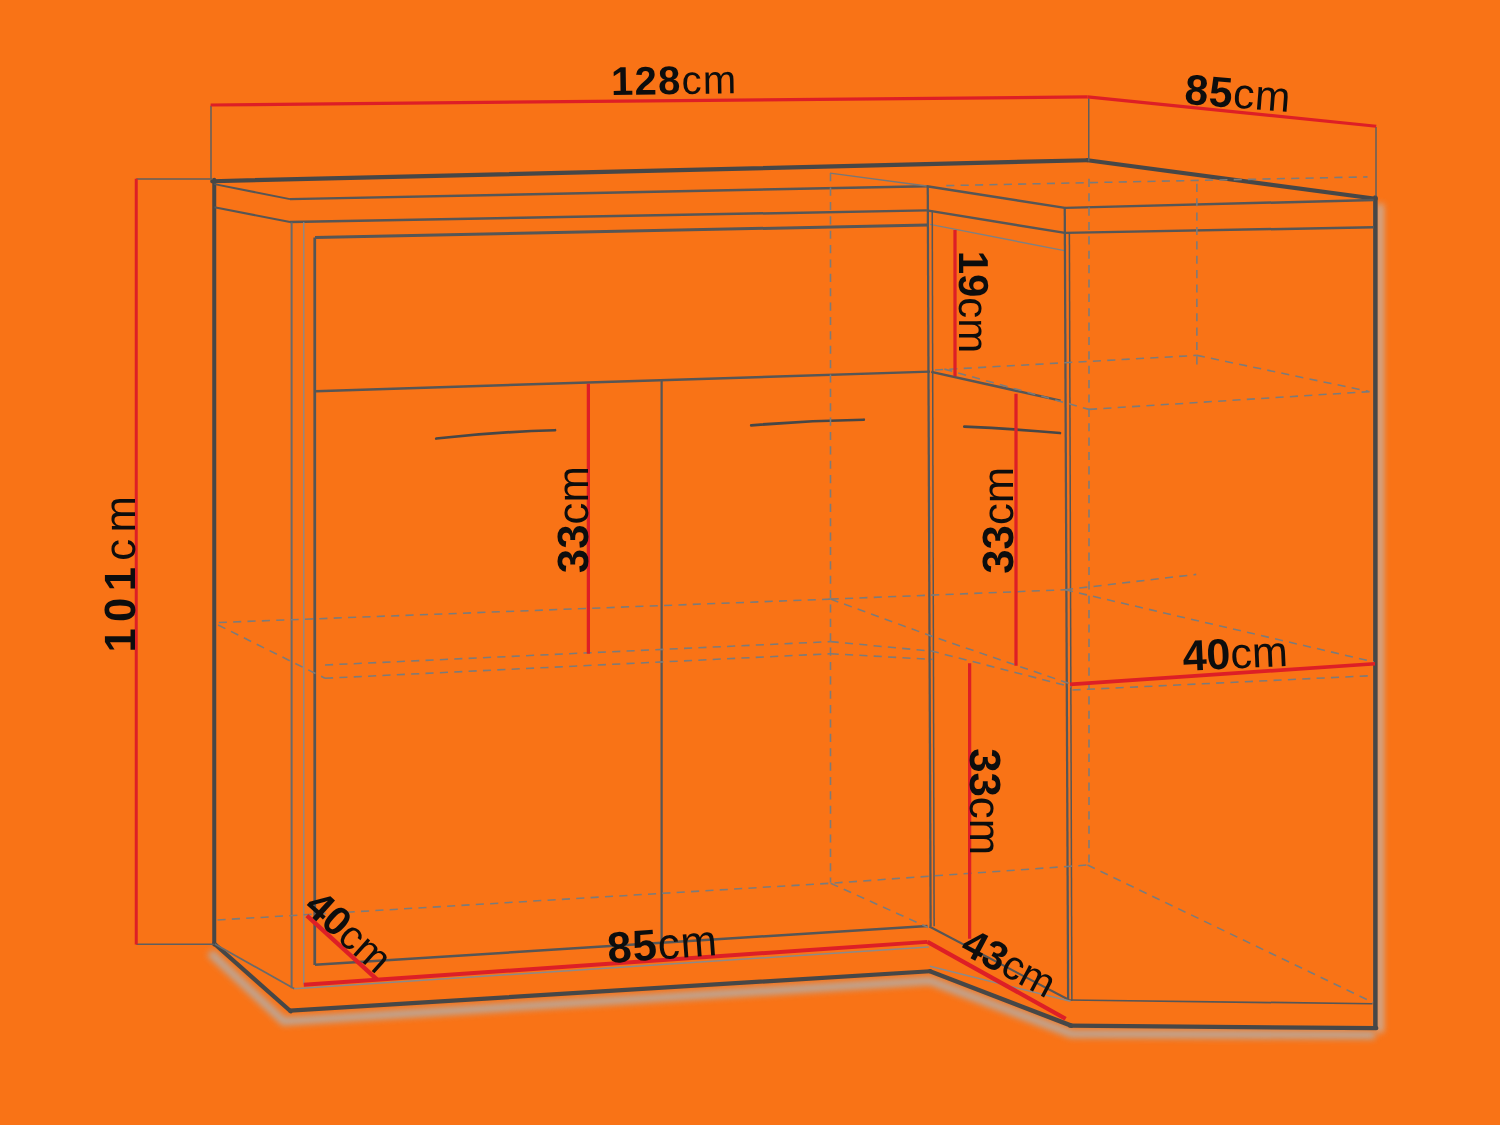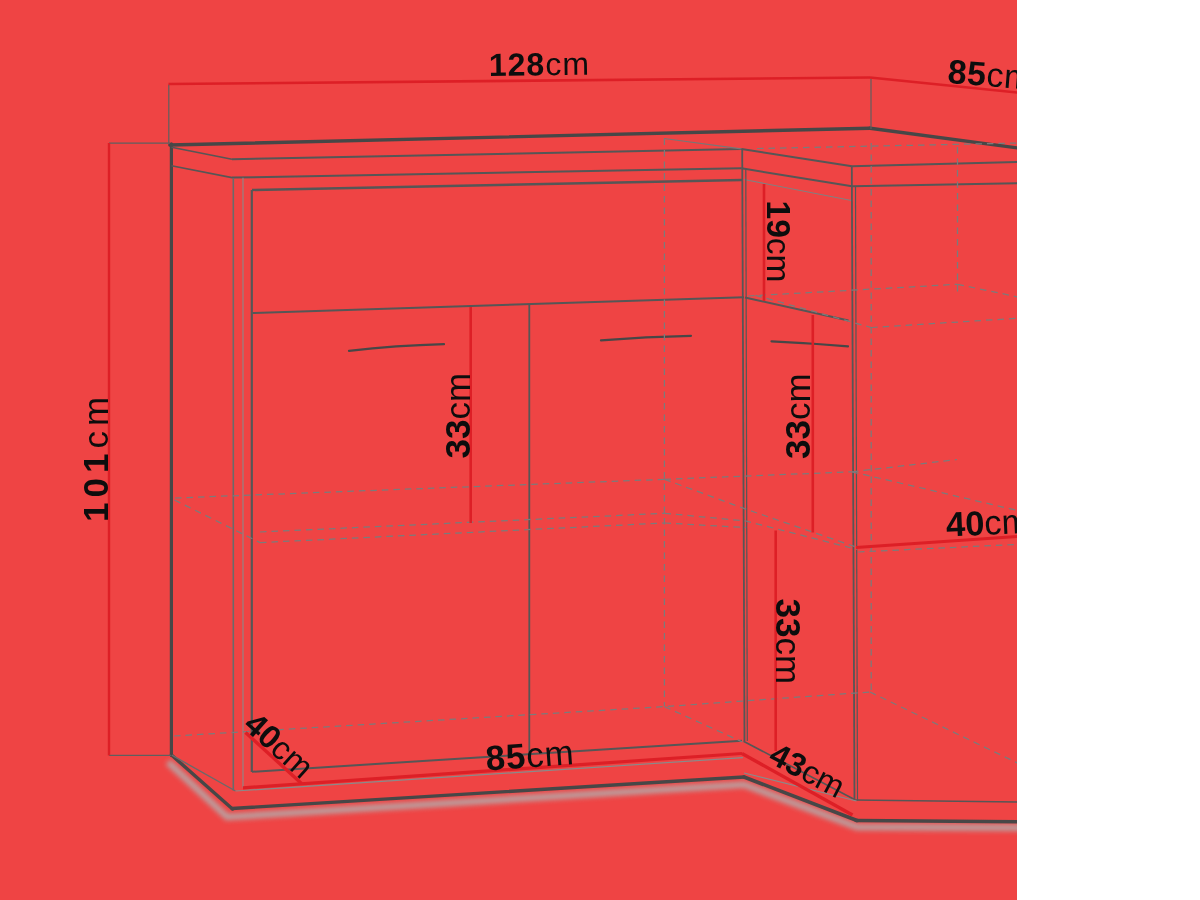--- a/index.html
+++ b/index.html
@@ -1,16 +1,16 @@
 <!DOCTYPE html>
 <html><head>
 <meta charset="utf-8">
 <style>
   html,body{margin:0;padding:0;background:#ffffff;}
-  .page{width:1017px;height:900px;position:relative;overflow:hidden;background:#ef4444;}
+  .page{width:1200px;height:900px;position:relative;overflow:hidden;background:#f97316;}
   svg{position:absolute;left:0;top:0;}
   text{font-family:"Liberation Sans", sans-serif;fill:#0d0d0d;}
   .num{font-weight:bold;}
 </style>
 </head>
 <body>
 <div class="page">
 <svg width="1200" height="900" viewBox="0 0 1200 900">
 <defs>
   <filter id="soft" x="-20%" y="-20%" width="140%" height="140%">

